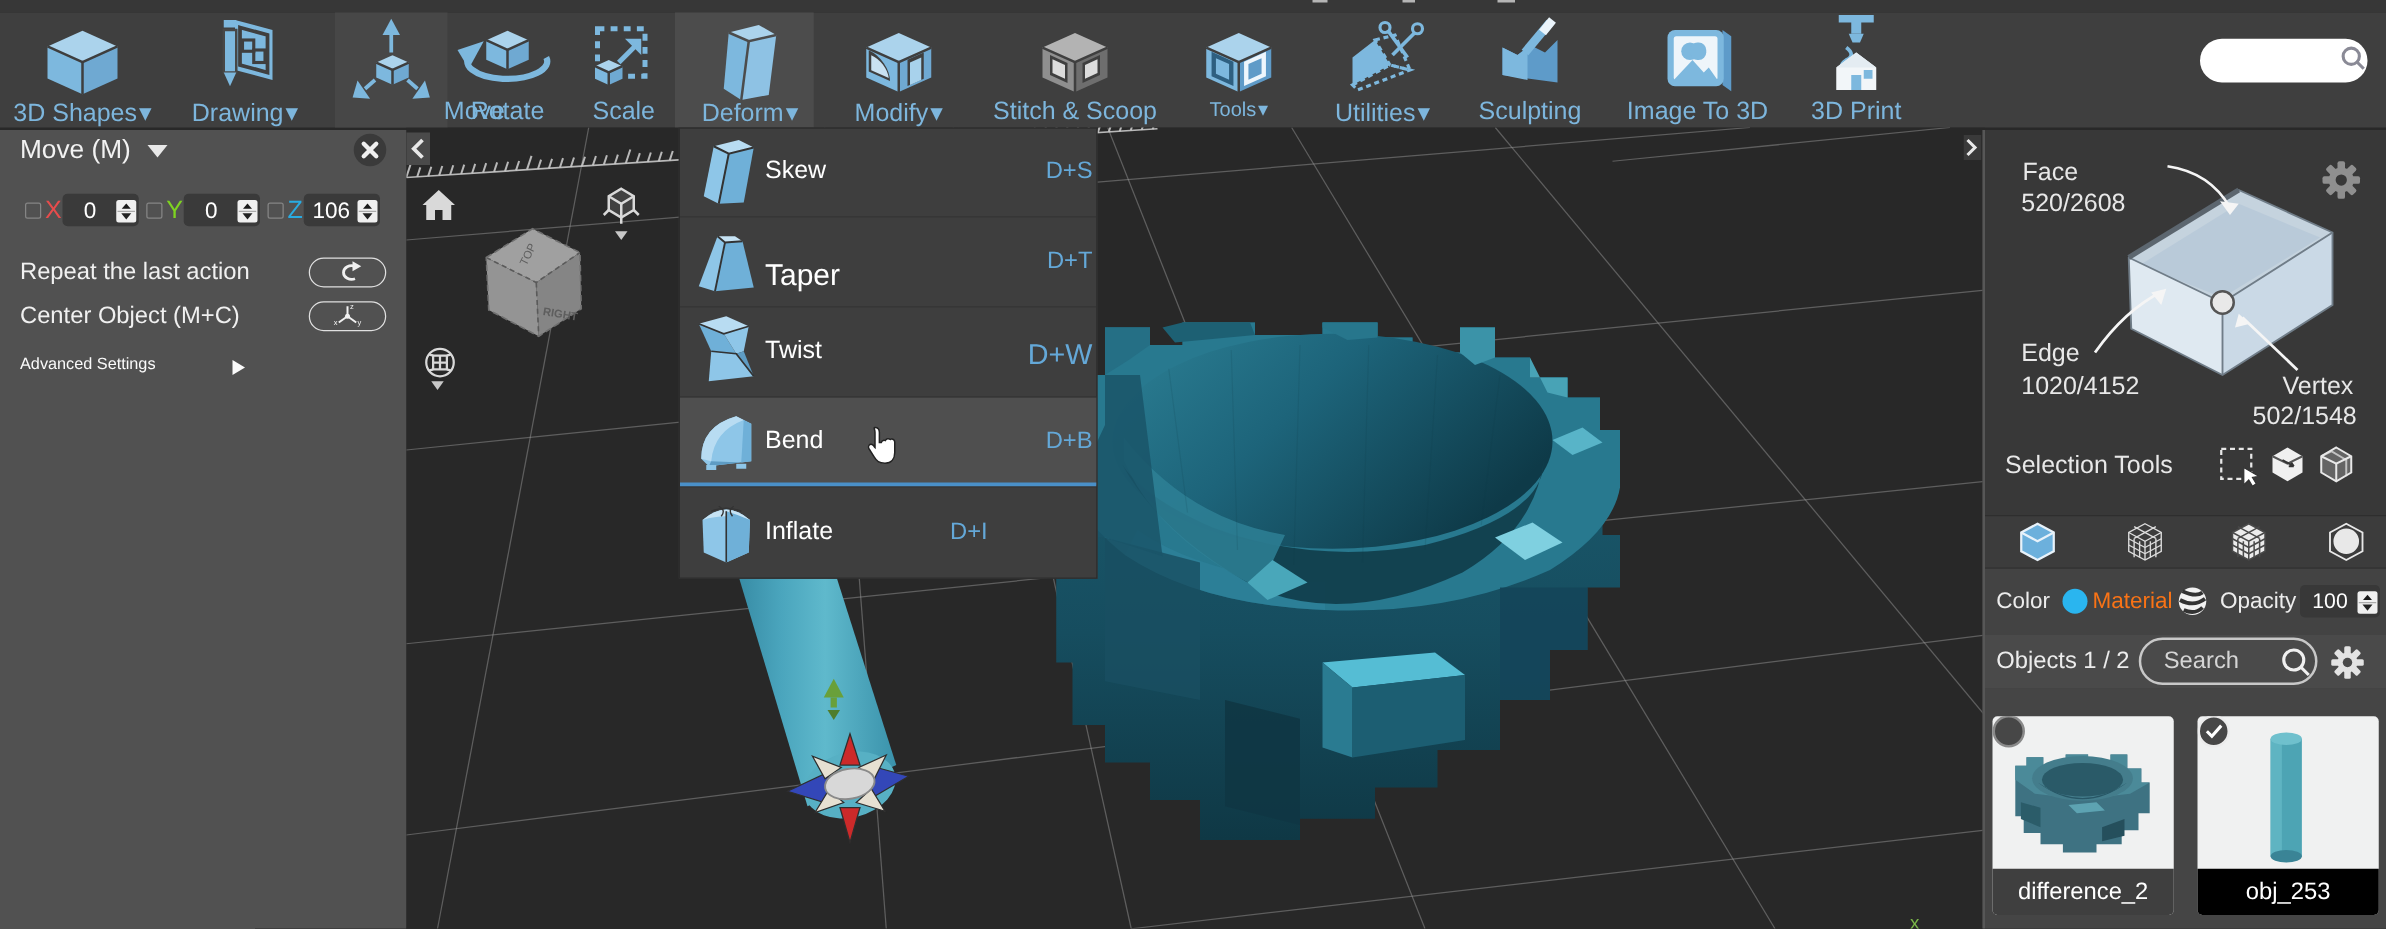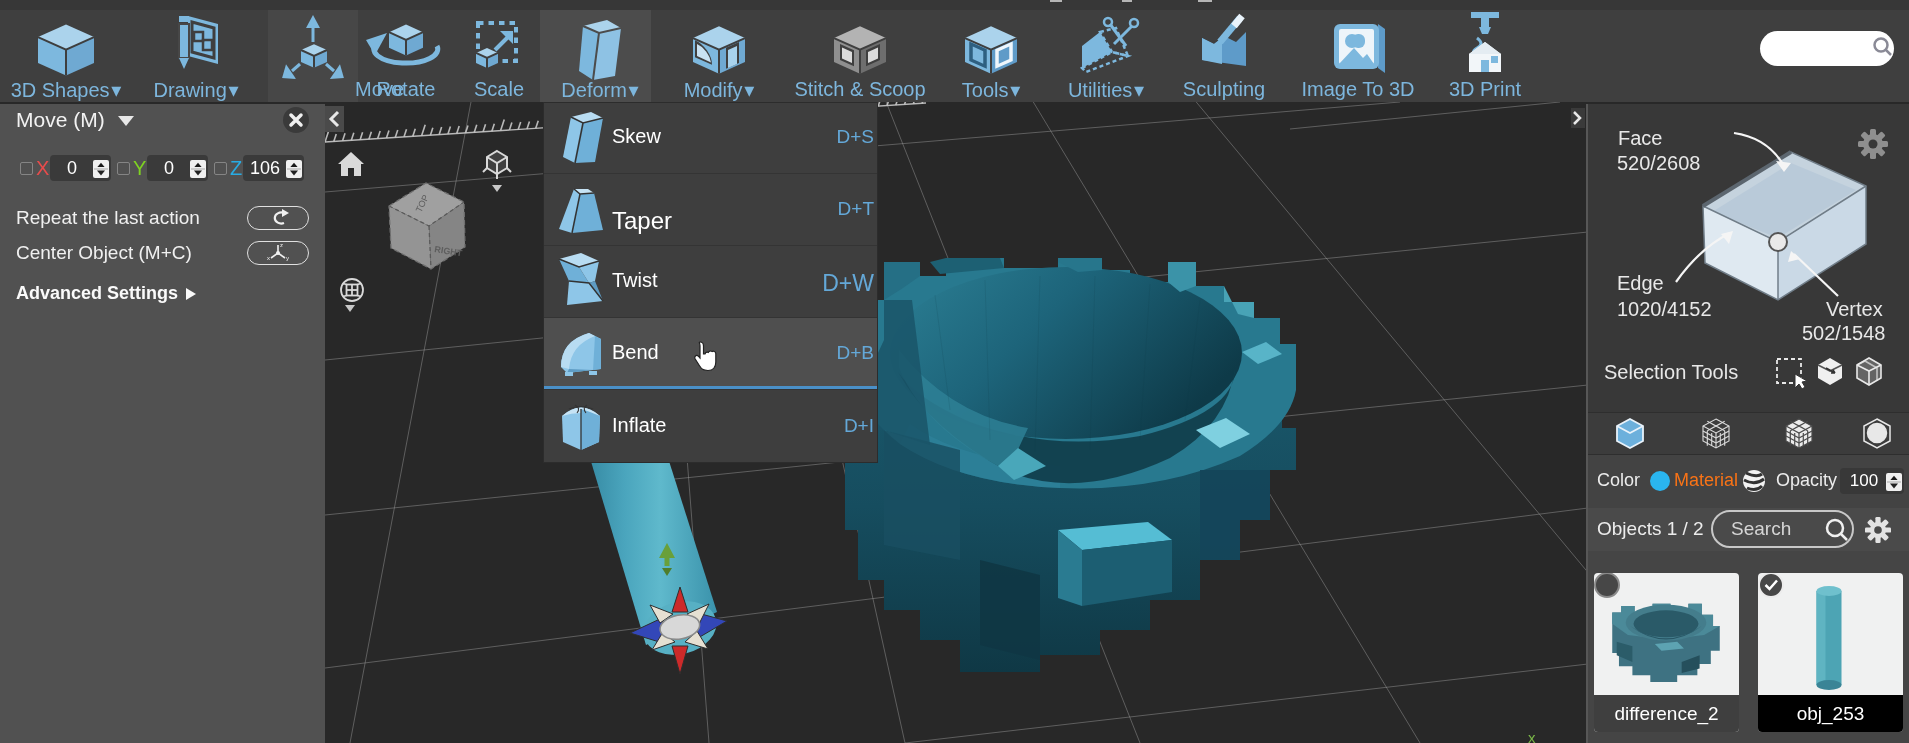--- a/index.html
+++ b/index.html
@@ -142,21 +142,21 @@
       </g>
     </svg>
 <div class="abs" style="left:-24px;top:78px;width:180px;text-align:center;font-size:20px;color:#7db6dd;white-space:nowrap">3D Shapes ▾</div>
 <div class="abs" style="left:106px;top:78px;width:180px;text-align:center;font-size:20px;color:#7db6dd;white-space:nowrap">Drawing ▾</div>
 <div class="abs" style="left:224px;top:78px;width:180px;text-align:right;font-size:20px;color:#7db6dd;white-space:nowrap">Move</div>
 <div class="abs" style="left:316px;top:78px;width:180px;text-align:center;font-size:20px;color:#7db6dd;white-space:nowrap">Rotate</div>
 <div class="abs" style="left:409px;top:78px;width:180px;text-align:center;font-size:20px;color:#7db6dd;white-space:nowrap">Scale</div>
 <div class="abs" style="left:510px;top:78px;width:180px;text-align:center;font-size:20px;color:#7db6dd;white-space:nowrap">Deform ▾</div>
 <div class="abs" style="left:629px;top:78px;width:180px;text-align:center;font-size:20px;color:#7db6dd;white-space:nowrap">Modify ▾</div>
 <div class="abs" style="left:770px;top:78px;width:180px;text-align:center;font-size:20px;color:#7db6dd;white-space:nowrap">Stitch &amp; Scoop</div>
-<div class="abs" style="left:901px;top:78px;width:180px;text-align:center;font-size:20px;color:#7db6dd;white-space:nowrap">Tools ▾</div>
+<div class="abs" style="left:901px;top:78px;width:180px;text-align:center;font-size:16px;color:#7db6dd;white-space:nowrap">Tools ▾</div>
 <div class="abs" style="left:1016px;top:78px;width:180px;text-align:center;font-size:20px;color:#7db6dd;white-space:nowrap">Utilities ▾</div>
 <div class="abs" style="left:1134px;top:78px;width:180px;text-align:center;font-size:20px;color:#7db6dd;white-space:nowrap">Sculpting</div>
 <div class="abs" style="left:1268px;top:78px;width:180px;text-align:center;font-size:20px;color:#7db6dd;white-space:nowrap">Image To 3D</div>
 <div class="abs" style="left:1395px;top:78px;width:180px;text-align:center;font-size:20px;color:#7db6dd;white-space:nowrap">3D Print</div>
 <div class="abs" style="left:1760px;top:31px;width:134px;height:35px;background:#fff;border-radius:18px"></div>
 <svg class="abs" style="left:1760px;top:31px" width="134" height="35">
       <circle cx="121" cy="14" r="6.5" fill="none" stroke="#8a8a96" stroke-width="2.5"></circle>
       <line x1="126" y1="19" x2="131" y2="24" stroke="#8a8a96" stroke-width="2.5"></line>
     </svg>
 <svg class="abs" style="left:325px;top:102px" width="1263" height="641">
@@ -404,41 +404,41 @@
       <g stroke="#f0f0f0" stroke-width="1.6">
         <line x1="31" y1="12" x2="31" y2="4"></line>
         <line x1="31" y1="12" x2="24" y2="17"></line>
         <line x1="31" y1="12" x2="38" y2="17"></line>
       </g>
       <circle cx="31" cy="12" r="2" fill="#f0f0f0"></circle>
       <text x="20" y="19" font-size="6" fill="#f0f0f0" font-family="Liberation Sans">x</text>
       <text x="39" y="19" font-size="6" fill="#f0f0f0" font-family="Liberation Sans">y</text>
       <text x="33" y="6" font-size="6" fill="#f0f0f0" font-family="Liberation Sans">z</text>
     </svg>
-<div class="abs" style="left:16px;top:283px;font-size:18px;font-weight:bold;color:#fafafa">Advanced Settings</div>
+<div class="abs" style="left:16px;top:283px;font-size:13px;font-weight:normal;color:#fafafa">Advanced Settings</div>
 <svg class="abs" style="left:181px;top:285px" width="20" height="20">
       <polygon points="5,3 15,9 5,15" fill="#fafafa"></polygon>
     </svg>
 <div class="abs" style="left:543px;top:102px;width:335px;height:361px;background:#3e3e3e;border:1px solid #2c2c2c;box-sizing:border-box"></div>
 <div class="abs" style="left:544px;top:318px;width:333px;height:70px;background:#4f4f4f"></div>
 <div class="abs" style="left:544px;top:173px;width:333px;height:1px;background:#343434"></div>
 <div class="abs" style="left:544px;top:245px;width:333px;height:1px;background:#343434"></div>
 <div class="abs" style="left:544px;top:317px;width:333px;height:1px;background:#343434"></div>
 <div class="abs" style="left:544px;top:389px;width:333px;height:1px;background:#343434"></div>
 <div class="abs" style="left:544px;top:386px;width:333px;height:3px;background:#4a90c8"></div>
 <div class="abs" style="left:612px;top:125px;font-size:20px;color:#fff">Skew</div>
 <div class="abs" style="left:760px;top:126px;width:114px;text-align:right;font-size:19px;color:#64a8d8">D+S</div>
 <div class="abs" style="left:612px;top:207px;font-size:24px;color:#fff">Taper</div>
 <div class="abs" style="left:760px;top:198px;width:114px;text-align:right;font-size:19px;color:#64a8d8">D+T</div>
 <div class="abs" style="left:612px;top:269px;font-size:20px;color:#fff">Twist</div>
 <div class="abs" style="left:760px;top:270px;width:114px;text-align:right;font-size:23px;color:#64a8d8">D+W</div>
 <div class="abs" style="left:612px;top:341px;font-size:20px;color:#fff">Bend</div>
 <div class="abs" style="left:760px;top:342px;width:114px;text-align:right;font-size:19px;color:#64a8d8">D+B</div>
 <div class="abs" style="left:612px;top:414px;font-size:20px;color:#fff">Inflate</div>
-<div class="abs" style="left:760px;top:415px;width:114px;text-align:right;font-size:19px;color:#64a8d8">D+I</div>
+<div class="abs" style="left:760px;top:415px;width:114px;font-size:19px;color:#64a8d8">D+I</div>
 <svg class="abs" style="left:543px;top:102px" width="335" height="361">
       <g transform="translate(-543,-102)">
         <g transform="translate(581,139)">
           <polygon points="-10,-22 10,-27 22,-21 2,-16" fill="#b8dcf2"></polygon>
           <polygon points="-10,-22 2,-16 -6,24 -18,18" fill="#8ec6e8"></polygon>
           <polygon points="2,-16 22,-21 14,23 -6,24" fill="#6fb0d8"></polygon>
           <polyline points="-10,-22 2,-16 22,-21" fill="none" stroke="#333" stroke-width="1.6"></polyline>
           <line x1="2" y1="-16" x2="-6" y2="24" stroke="#333" stroke-width="1.6"></line>
         </g>
         <g transform="translate(581,210)">

